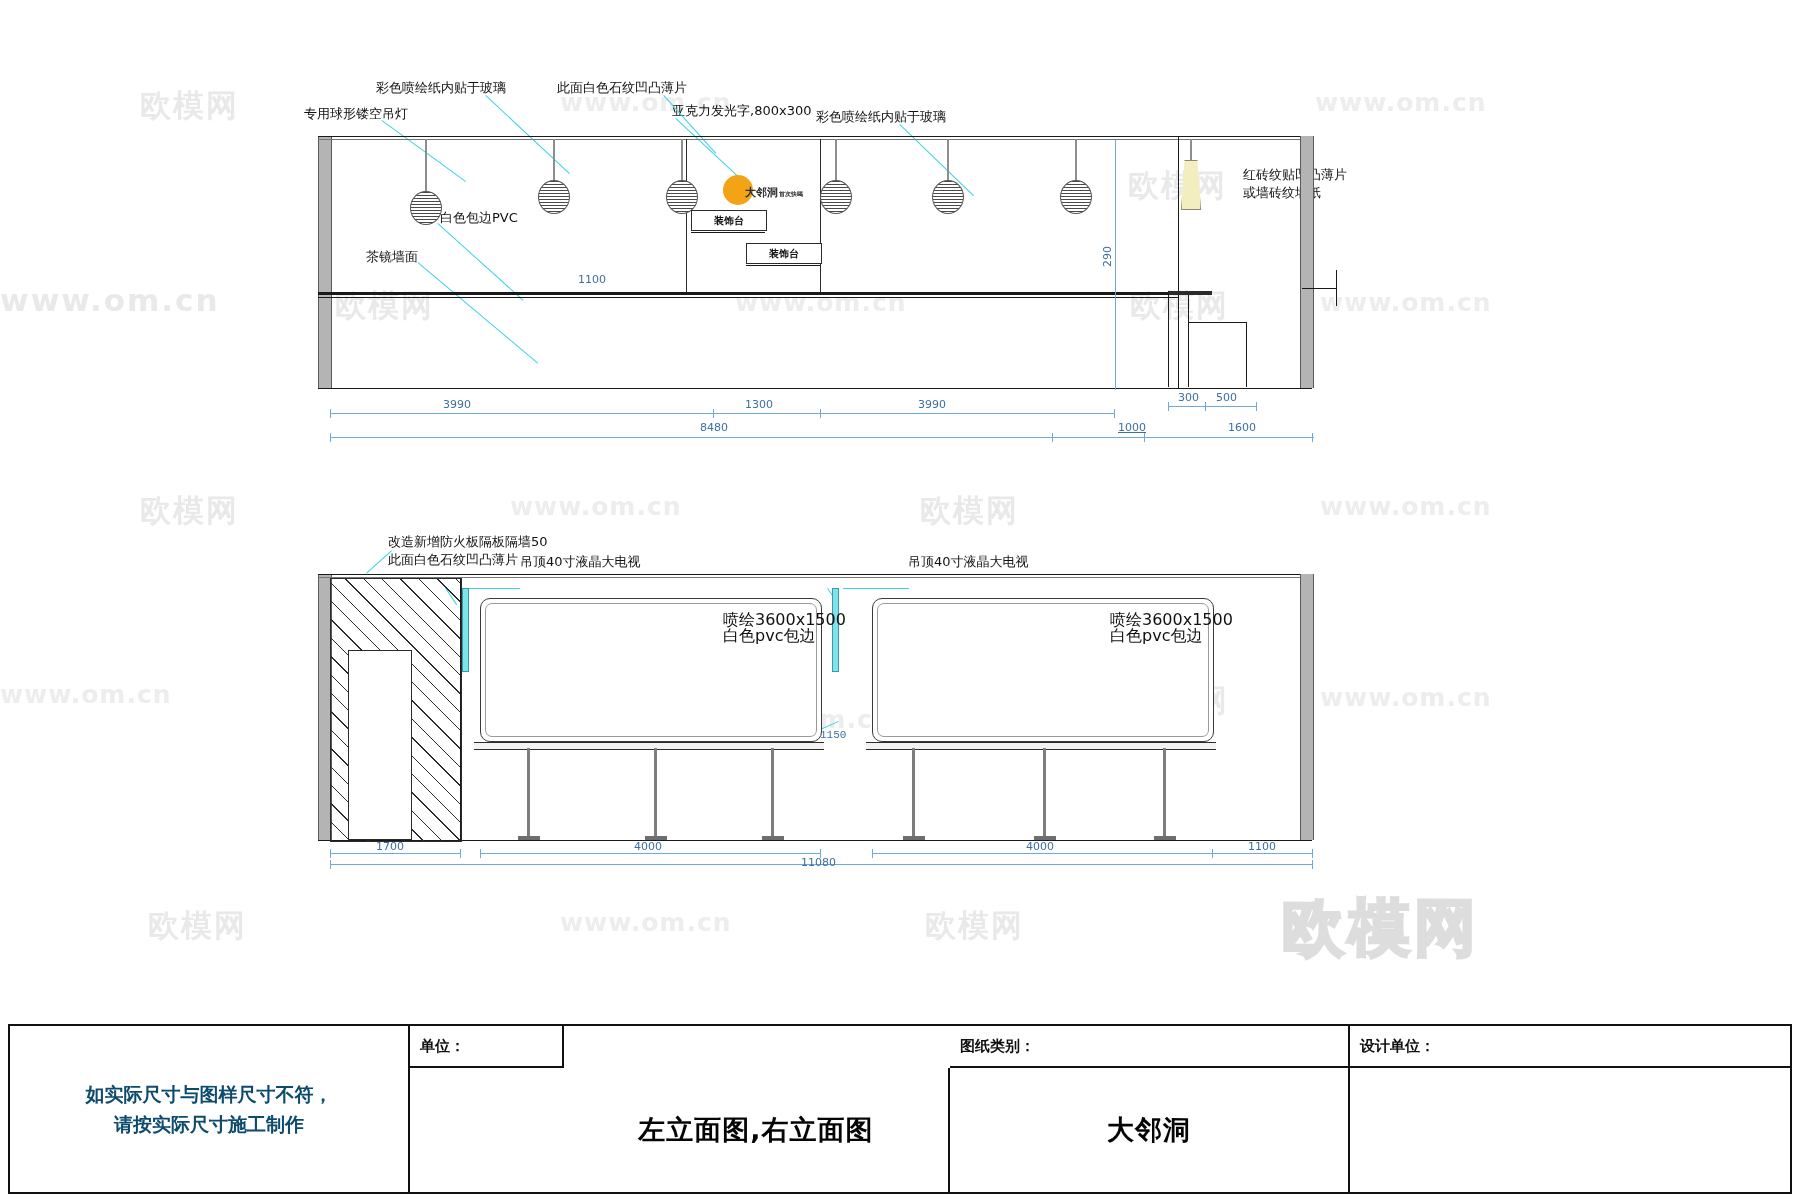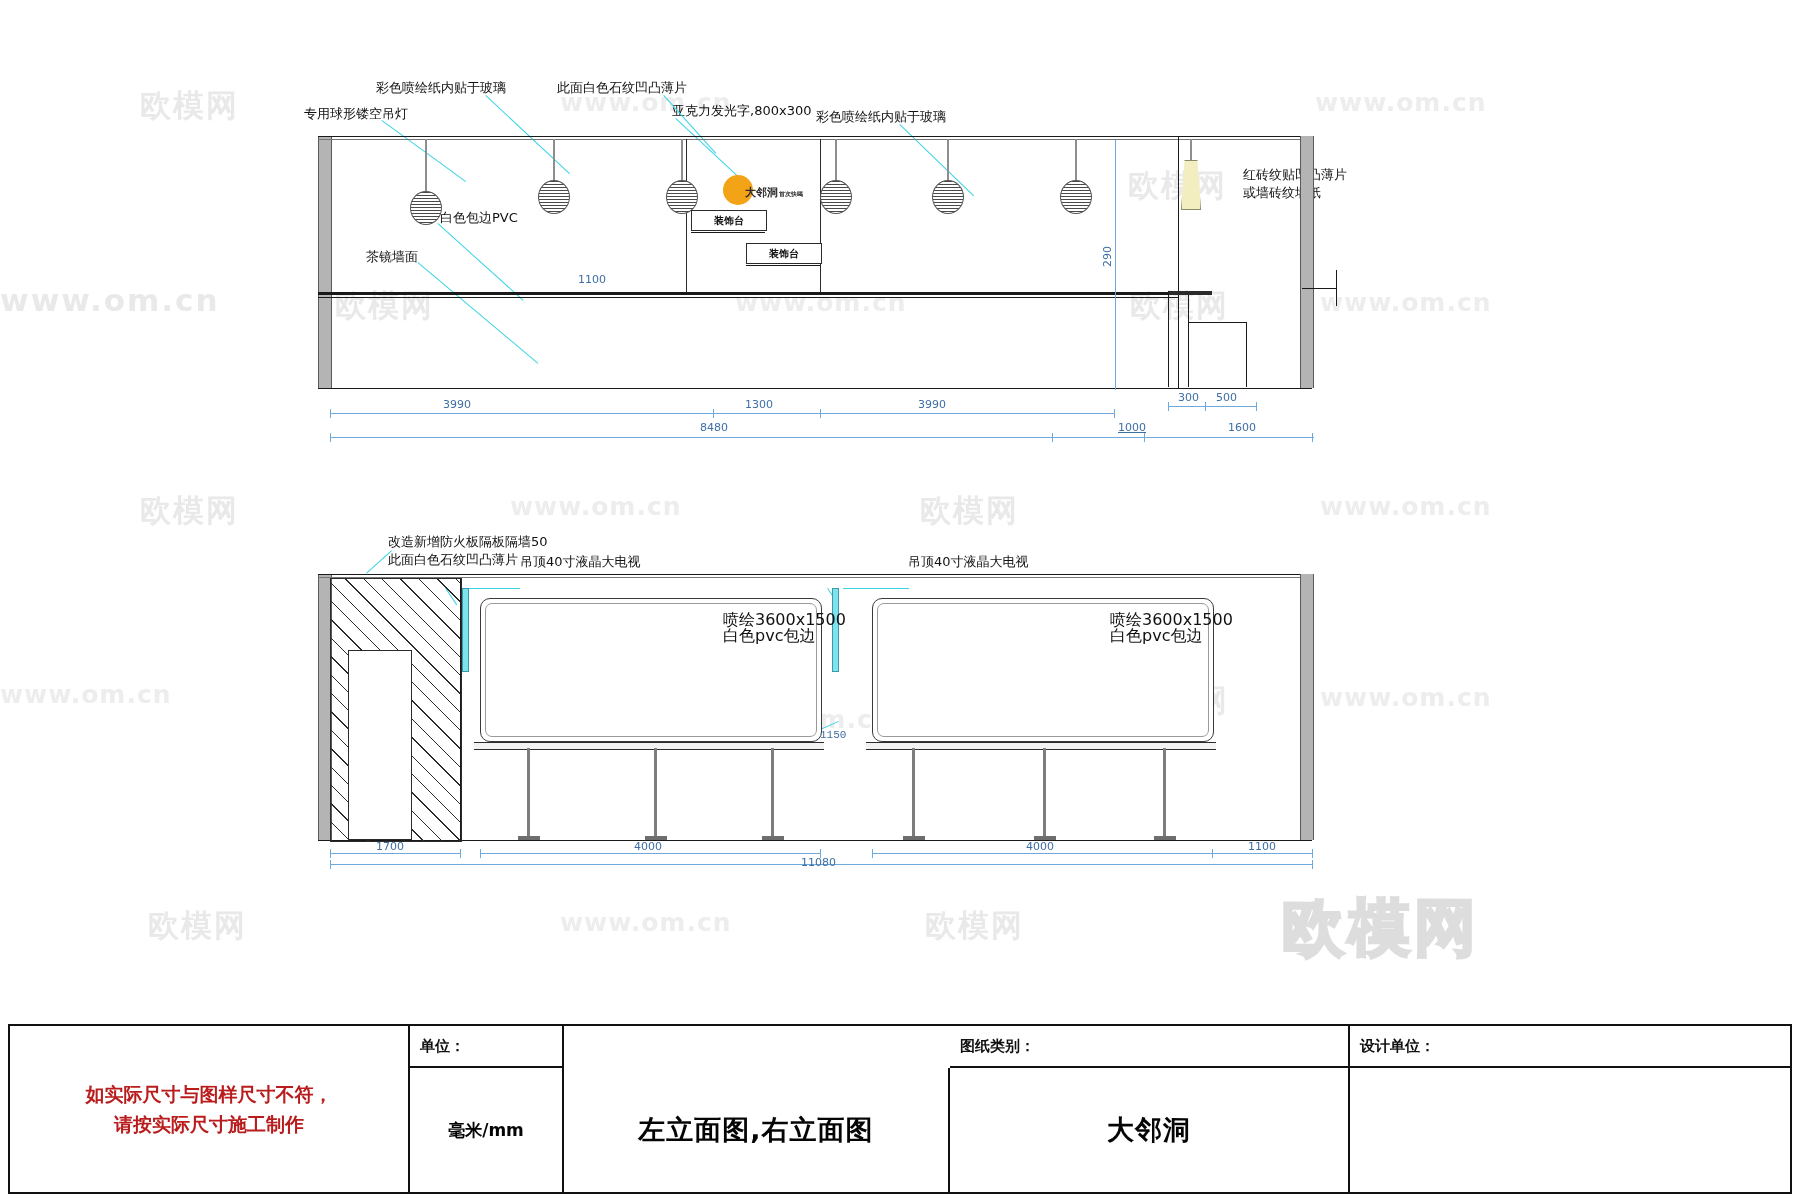--- a/index.html
+++ b/index.html
@@ -78,21 +78,21 @@
   .tv{position:absolute;background:#7fe3ef;border:1px solid #3a9aa8;}
 
   
   .tb{position:absolute;left:8px;top:1024px;width:1784px;height:170px;
       border:2px solid #111;box-sizing:border-box;background:#fff;}
   .tbcell{position:absolute;box-sizing:border-box;border-right:2px solid #111;
           display:flex;align-items:center;justify-content:center;text-align:center;}
   .tbhdr{position:absolute;box-sizing:border-box;border-right:2px solid #111;border-bottom:2px solid #111;
          display:flex;align-items:center;padding-left:10px;font-size:15px;font-weight:bold;color:#111;}
   .tbval{font-size:27px;font-weight:bold;color:#050505;letter-spacing:1px;}
-  .tbnote{font-size:19px;font-weight:bold;color:#b91c1c;line-height:30px;}
+  .tbnote{font-size:19px;font-weight:bold;color:#0c4a6e;line-height:30px;}
   .tbunit{font-size:17px;font-weight:bold;color:#050505;}
 </style>
 </head>
 <body>
 
 <div class="sheet">
 
   <div class="wm cn" style="left:140px;top:85px;">欧模网</div>
   <div class="wm url" style="left:560px;top:88px;">www.om.cn</div>
   <div class="wm url" style="left:1315px;top:88px;">www.om.cn</div>
@@ -323,23 +323,20 @@
   <div class="tb">
 
     <div class="tbcell" style="left:0px;top:0px;width:400px;height:166px;">
       <div style="text-align:center;">
         <div class="tbnote">如实际尺寸与图样尺寸不符，</div>
         <div class="tbnote">请按实际尺寸施工制作</div>
       </div>
     </div>
 
     <div class="tbhdr" style="left:400px;top:0px;width:154px;height:42px;">单位：</div>
-    <div class="tbcell" style="left:400px;top:42px;width:154px;height:124px;">
-      <span class="tbunit">毫米/mm</span>
-    </div>
 
     <div class="tbcell" style="left:554px;top:42px;width:386px;height:124px;">
       <span class="tbval">左立面图,右立面图</span>
     </div>
 
     <div class="tbhdr" style="left:940px;top:0px;width:400px;height:42px;">图纸类别：</div>
     <div class="tbcell" style="left:940px;top:42px;width:400px;height:124px;">
       <span class="tbval">大邻洞</span>
     </div>
 

